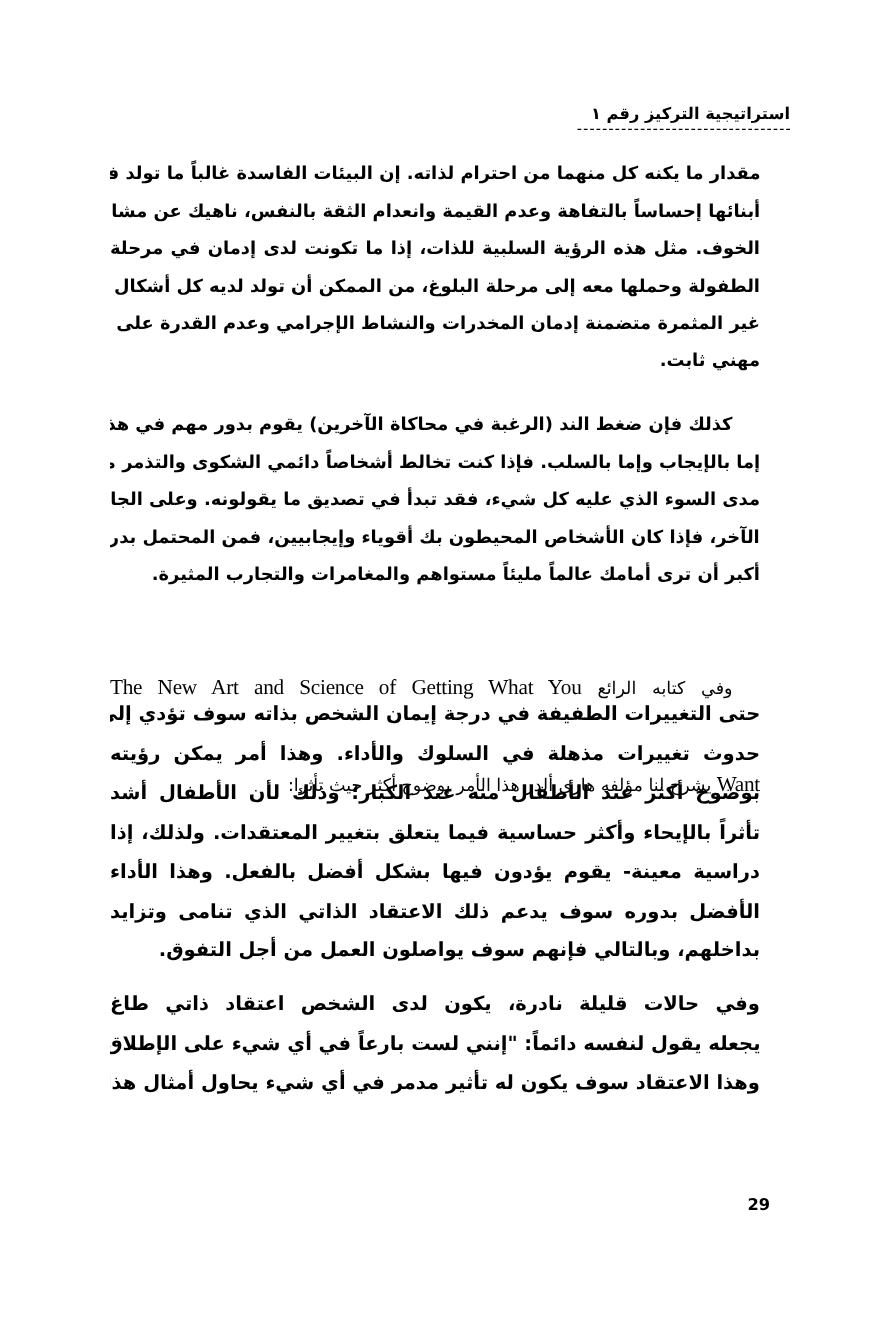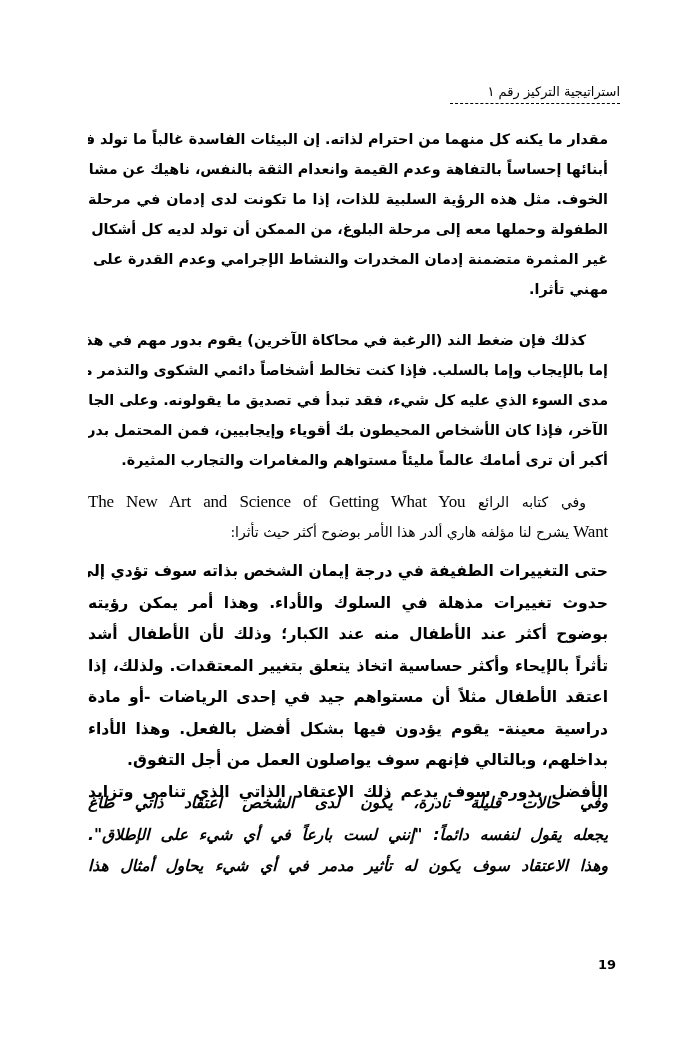--- a/index.html
+++ b/index.html
@@ -17,27 +17,27 @@
   }
   .page {
     position: absolute;
     left: 0; top: 0;
     width: 698px; height: 1064px;
     background: #ffffff;
   }
   .running-header {
     position: absolute;
     top: 84px;
-    right: 78px;
+    right: 66px;
     width: 170px;
     text-align: right;
     direction: rtl;
     font-family: "DejaVu Sans", sans-serif;
     font-size: 13px;
-    font-weight: normal;
+    font-weight: bold;
     line-height: 16px;
     padding-bottom: 3px;
     border-bottom: 1px dashed #000;
   }
   .body-text {
     position: absolute;
     left: 88px;
     width: 520px;
     direction: rtl;
     text-align: justify;
@@ -55,21 +55,21 @@
     letter-spacing: -0.2px;
     height: 30px;
     line-height: 30px;
     overflow: hidden;
   }
   .line.last { text-align-last: right; }
   .line.indent { padding-right: 22px; }
   .p1 { top: 124px; }
   .p2 { top: 325px; }
   .p3 { top: 487px; }
-  .p3 .line { font-weight: normal; font-size: 14px; }
+  .p3 .line { font-weight: normal; font-size: 14px; margin-top: 48px; }
   .p3 .en {
     font-family: "Liberation Serif", serif;
     font-size: 17px;
     font-weight: normal;
     unicode-bidi: isolate;
     direction: ltr;
   }
   .quote {
     position: absolute;
     left: 88px;
@@ -90,21 +90,20 @@
     width: 520px;
     top: 788px;
     direction: rtl;
   }
   .p5 .line {
     font-size: 15.6px;
     font-weight: bold;
     height: 31.5px;
     line-height: 31.5px;
     letter-spacing: -0.3px;
-    font-style: italic;
   }
   .page-number {
     position: absolute;
     top: 957px;
     right: 82px;
     font-family: "DejaVu Sans", sans-serif;
     font-size: 13px;
     font-weight: bold;
     direction: rtl;
   }
@@ -115,48 +114,47 @@
 <div class="page">
 
   <div class="running-header">استراتيجية التركيز رقم ١</div>
 
   <div class="body-text p1">
     <span class="line">مقدار ما يكنه كل منهما من احترام لذاته. إن البيئات الفاسدة غالباً ما تولد في نفوس</span>
     <span class="line">أبنائها إحساساً بالتفاهة وعدم القيمة وانعدام الثقة بالنفس، ناهيك عن مشاعر</span>
     <span class="line">الخوف. مثل هذه الرؤية السلبية للذات، إذا ما تكونت لدى إدمان في مرحلة</span>
     <span class="line">الطفولة وحملها معه إلى مرحلة البلوغ، من الممكن أن تولد لديه كل أشكال العادات</span>
     <span class="line">غير المثمرة متضمنة إدمان المخدرات والنشاط الإجرامي وعدم القدرة على اتخاذ مسلك</span>
-    <span class="line last">مهني تأثرا.</span>
+    <span class="line last">مهني ثابت.</span>
   </div>
 
   <div class="body-text p2">
     <span class="line indent">كذلك فإن ضغط الند (الرغبة في محاكاة الآخرين) يقوم بدور مهم في هذا الصدد</span>
     <span class="line">إما بالإيجاب وإما بالسلب. فإذا كنت تخالط أشخاصاً دائمي الشكوى والتذمر من</span>
     <span class="line">مدى السوء الذي عليه كل شيء، فقد تبدأ في تصديق ما يقولونه. وعلى الجانب</span>
     <span class="line">الآخر، فإذا كان الأشخاص المحيطون بك أقوياء وإيجابيين، فمن المحتمل بدرجة</span>
     <span class="line last">أكبر أن ترى أمامك عالماً مليئاً مستواهم والمغامرات والتجارب المثيرة.</span>
   </div>
 
   <div class="body-text p3">
     <span class="line indent"><span>وفي كتابه الرائع</span> <span class="en">The New Art and Science of Getting What You</span></span>
     <span class="line last"><span class="en">Want</span> <span>يشرح لنا مؤلفه هاري ألدر هذا الأمر بوضوح أكثر حيث تأثرا:</span></span>
   </div>
 
   <div class="quote">
     <span class="line">حتى التغييرات الطفيفة في درجة إيمان الشخص بذاته سوف تؤدي إلى</span>
     <span class="line">حدوث تغييرات مذهلة في السلوك والأداء. وهذا أمر يمكن رؤيته</span>
     <span class="line">بوضوح أكثر عند الأطفال منه عند الكبار؛ وذلك لأن الأطفال أشد</span>
-    <span class="line">تأثراً بالإيحاء وأكثر حساسية اتخاذ يتعلق بتغيير المعتقدات. ولذلك، إذا</span>
-    <span class="line">اعتقد الأطفال مثلاً أن مستواهم جيد في إحدى الرياضات -أو مادة</span>
+    <span class="line">تأثراً بالإيحاء وأكثر حساسية فيما يتعلق بتغيير المعتقدات. ولذلك، إذا</span>
     <span class="line">دراسية معينة- يقوم يؤدون فيها بشكل أفضل بالفعل. وهذا الأداء</span>
+    <span class="line">الأفضل بدوره سوف يدعم ذلك الاعتقاد الذاتي الذي تنامى وتزايد</span>
     <span class="line last">بداخلهم، وبالتالي فإنهم سوف يواصلون العمل من أجل التفوق.</span>
-    <span class="line">الأفضل بدوره سوف يدعم ذلك الاعتقاد الذاتي الذي تنامى وتزايد</span>
   </div>
 
   <div class="p5">
     <span class="line">وفي حالات قليلة نادرة، يكون لدى الشخص اعتقاد ذاتي طاغ</span>
     <span class="line">يجعله يقول لنفسه دائماً: "إنني لست بارعاً في أي شيء على الإطلاق".</span>
     <span class="line">وهذا الاعتقاد سوف يكون له تأثير مدمر في أي شيء يحاول أمثال هذا</span>
   </div>
 
-  <div class="page-number">19</div>
+  <div class="page-number">29</div>
 
 </div>
 
 </body></html>

